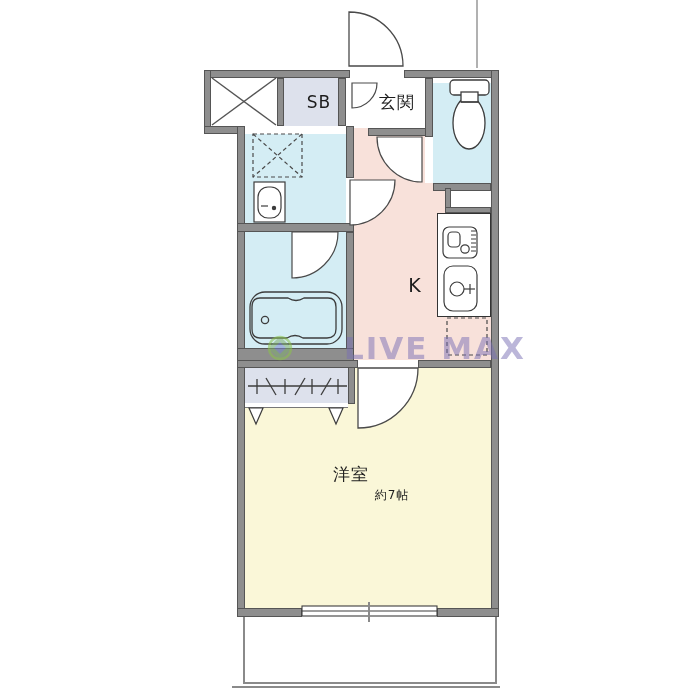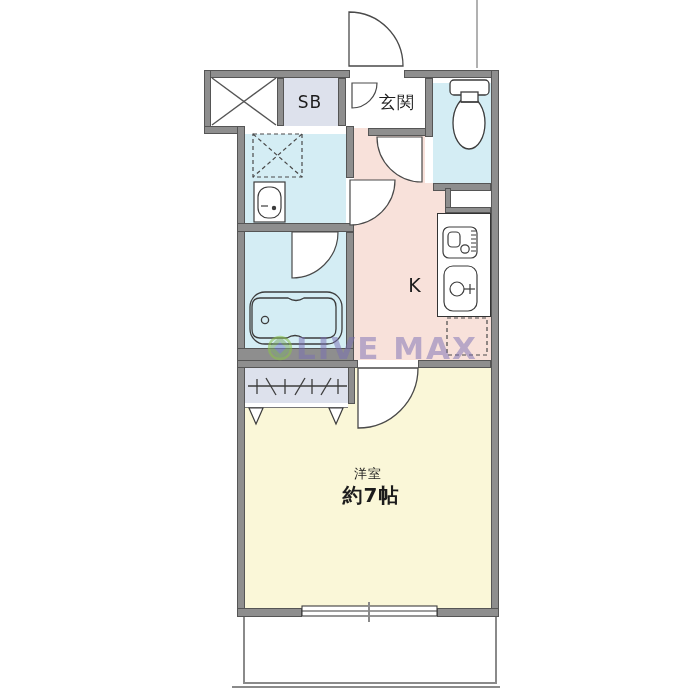--- a/index.html
+++ b/index.html
@@ -12,21 +12,21 @@
   .blue{background-color:#d4edf4;}
   .cream{background-color:#faf7d8;}
   .lav{background-color:#dde1ec;}
   .white{background-color:#ffffff;}
   .wall{position:absolute;background:#8e8e8e;box-sizing:border-box;border:1px solid #555;z-index:5;}
   .thin{position:absolute;background:#8a8a8a;z-index:4;}
   svg.overlay{position:absolute;left:0;top:0;z-index:6;pointer-events:none;}
   .label{position:absolute;color:#1c1c1c;z-index:8;white-space:nowrap;
          transform:translate(-50%,-50%);letter-spacing:1px;}
   .wm{position:absolute;z-index:9;color:rgba(120,110,180,.5);font-weight:bold;
-      font-size:31px;letter-spacing:2px;z-index:9;}
+      font-size:31px;letter-spacing:2px;z-index:9;margin-left:48px;}
   .wm-logo{position:absolute;z-index:9;}
   .counter{position:absolute;background:#fff;box-sizing:border-box;border:1px solid #333;z-index:5;}
 </style>
 </head>
 <body>
 
 <div id="stage">
 
   <div class="floor white" style="left:211px;top:77px;width:66px;height:49px;"></div>
   <div class="floor lav dots" style="left:284px;top:78px;width:54px;height:48px;"></div>
@@ -160,21 +160,21 @@
       <line x1="369" y1="602" x2="369" y2="622" stroke="#8a8a8a" stroke-width="2"></line>
     </g>
 
     <g class="wm-logo" opacity="0.55">
       <path d="M280,336 L292,348 L280,360 L268,348 Z" fill="#7fae6d"></path>
       <path d="M280,342 L286,348 L280,354 L274,348 Z" fill="#7986cb"></path>
       <circle cx="280" cy="348" r="11" fill="none" stroke="#8bc34a" stroke-width="2.5"></circle>
     </g>
   </svg>
 
-  <div class="label" style="left:310px;top:102px;font-size:17px;">SB</div>
+  <div class="label" style="left:319px;top:102px;font-size:17px;">SB</div>
   <div class="label" style="left:397px;top:102px;font-size:17px;">玄関</div>
   <div class="label" style="left:415px;top:285px;font-size:19px;">K</div>
-  <div class="label" style="left:368px;top:474px;font-size:13px;">洋室</div>
-  <div class="label" style="left:371px;top:495px;font-size:20px;font-weight:bold;">約7帖</div>
+  <div class="label" style="left:351px;top:474px;font-size:17px;">洋室</div>
+  <div class="label" style="left:392px;top:495px;font-size:12px;">約7帖</div>
 
   <div class="wm" style="left:296px;top:330px;">LIVE MAX</div>
 
 </div>
 
 </body></html>

